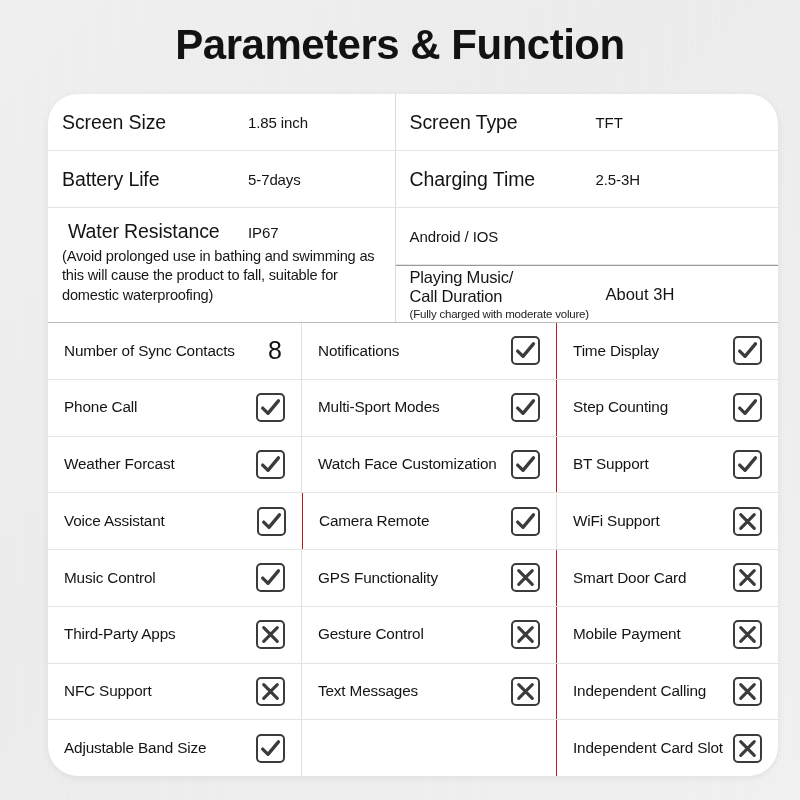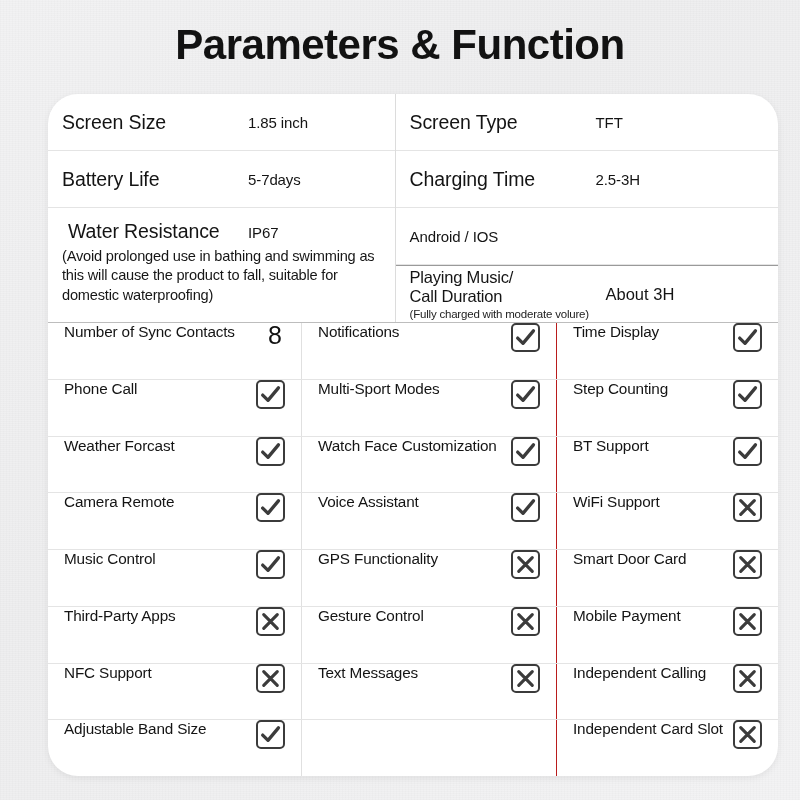--- a/index.html
+++ b/index.html
@@ -160,21 +160,21 @@
     flex-direction: row;
     flex: 1 1 0;
     border-top: 1px solid #e4e4e4;
     min-height: 0;
   }
   .feature-row:first-child {
     border-top: 1px solid #bdbdbd;
   }
   .feature-cell {
     display: flex;
-    align-items: flex-start;
+    align-items: center;
     justify-content: space-between;
     box-sizing: border-box;
     padding: 0 16px 0 16px;
     min-width: 0;
   }
   .feature-cell.c1 { width: 254px; border-right: 1px solid #e0e0e0; }
   .feature-cell.c2 { width: 255px; border-right: 1px solid #b91c1c; }
   .feature-cell.c3 { width: 221px; }
 
   .feature-label {
@@ -364,32 +364,32 @@
             <span class="feature-mark">
               <span class="mark-box">
                 <svg viewBox="0 0 24 24">
                   <path fill="none" stroke="#3b3b3b" stroke-width="3.2" stroke-linecap="round" stroke-linejoin="round" d="M4.5 12.6 L9.6 17.6 L19.6 5.6"></path>
                 </svg>
               </span>
             </span>
           </div>
         </div>
         <div class="feature-row">
+          <div class="feature-cell c2">
+            <span class="feature-label">Voice Assistant</span>
+            <span class="feature-mark">
+              <span class="mark-box">
+                <svg viewBox="0 0 24 24">
+                  <path fill="none" stroke="#3b3b3b" stroke-width="3.2" stroke-linecap="round" stroke-linejoin="round" d="M4.5 12.6 L9.6 17.6 L19.6 5.6"></path>
+                </svg>
+              </span>
+            </span>
+          </div>
           <div class="feature-cell c1">
             <span class="feature-label">Camera Remote</span>
-            <span class="feature-mark">
-              <span class="mark-box">
-                <svg viewBox="0 0 24 24">
-                  <path fill="none" stroke="#3b3b3b" stroke-width="3.2" stroke-linecap="round" stroke-linejoin="round" d="M4.5 12.6 L9.6 17.6 L19.6 5.6"></path>
-                </svg>
-              </span>
-            </span>
-          </div>
-          <div class="feature-cell c2">
-            <span class="feature-label">Voice Assistant</span>
             <span class="feature-mark">
               <span class="mark-box">
                 <svg viewBox="0 0 24 24">
                   <path fill="none" stroke="#3b3b3b" stroke-width="3.2" stroke-linecap="round" stroke-linejoin="round" d="M4.5 12.6 L9.6 17.6 L19.6 5.6"></path>
                 </svg>
               </span>
             </span>
           </div>
           <div class="feature-cell c3">
             <span class="feature-label">WiFi Support</span>

